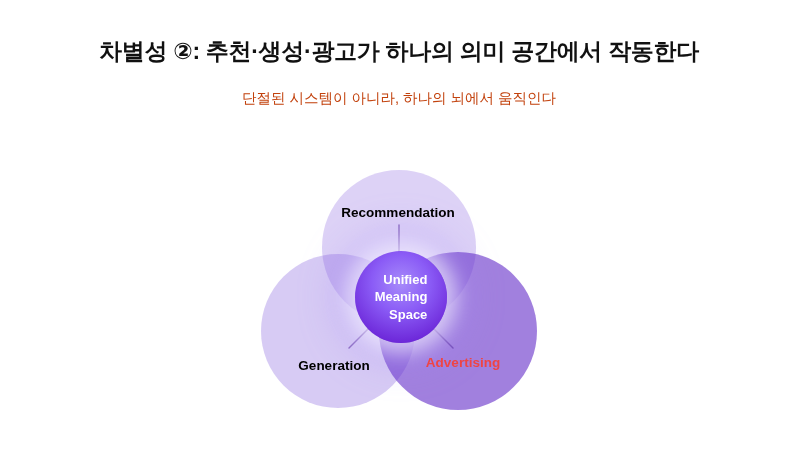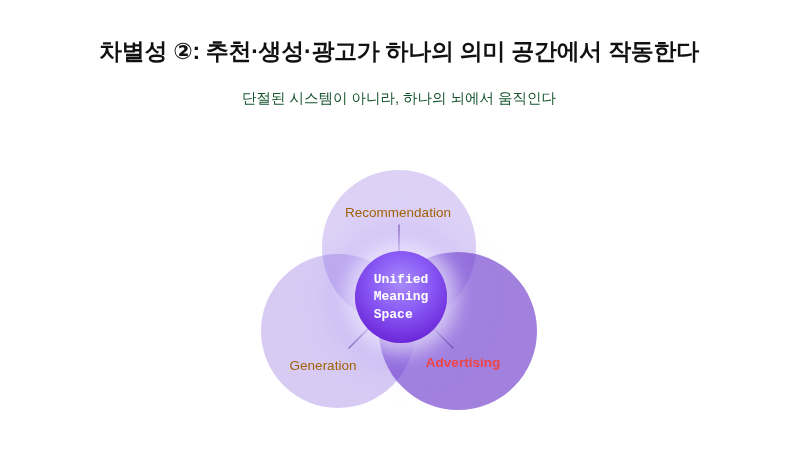--- a/index.html
+++ b/index.html
@@ -28,21 +28,21 @@
     letter-spacing: -0.3px;
   }
   .sub {
     position: absolute;
     left: 0;
     width: 100%;
     margin: 0;
     text-align: center;
     font-size: 14.5px;
     font-weight: 400;
-    color: #14532d;
+    color: #c2410c;
   }
   .sub1 { top: 89px; }
   .sub2 { top: 114px; }
 
   .venn {
     position: absolute;
     inset: 0;
   }
   .circle {
     position: absolute;
@@ -86,34 +86,33 @@
       0 0 38px 18px rgba(167, 139, 250, 0.40);
     display: flex;
     align-items: center;
     justify-content: center;
   }
   .center-label {
     color: #ffffff;
     font-size: 13px;
     font-weight: 700;
     line-height: 1.35;
-    text-align: left;
+    text-align: right;
     white-space: pre-line;
-    font-family: Liberation Mono, monospace;
   }
   .label {
     position: absolute;
     transform: translate(-50%, -50%);
     font-size: 13.5px;
-    font-weight: 400;
-    color: #a16207;
+    font-weight: 700;
+    color: #000000;
     white-space: nowrap;
   }
   .label-top   { left: 398px; top: 212px; }
-  .label-left  { left: 323px; top: 365px; }
+  .label-left  { left: 334px; top: 365px; }
   .label-right { left: 463px; top: 362px; color: #ef4444; font-weight: 700; }
 </style>
 </head>
 <body>
 
 <div class="slide">
 
   <h1 class="title">차별성 ②: 추천·생성·광고가 하나의 의미 공간에서 작동한다</h1>
 
   <p class="sub sub1">단절된 시스템이 아니라, 하나의 뇌에서 움직인다</p>

